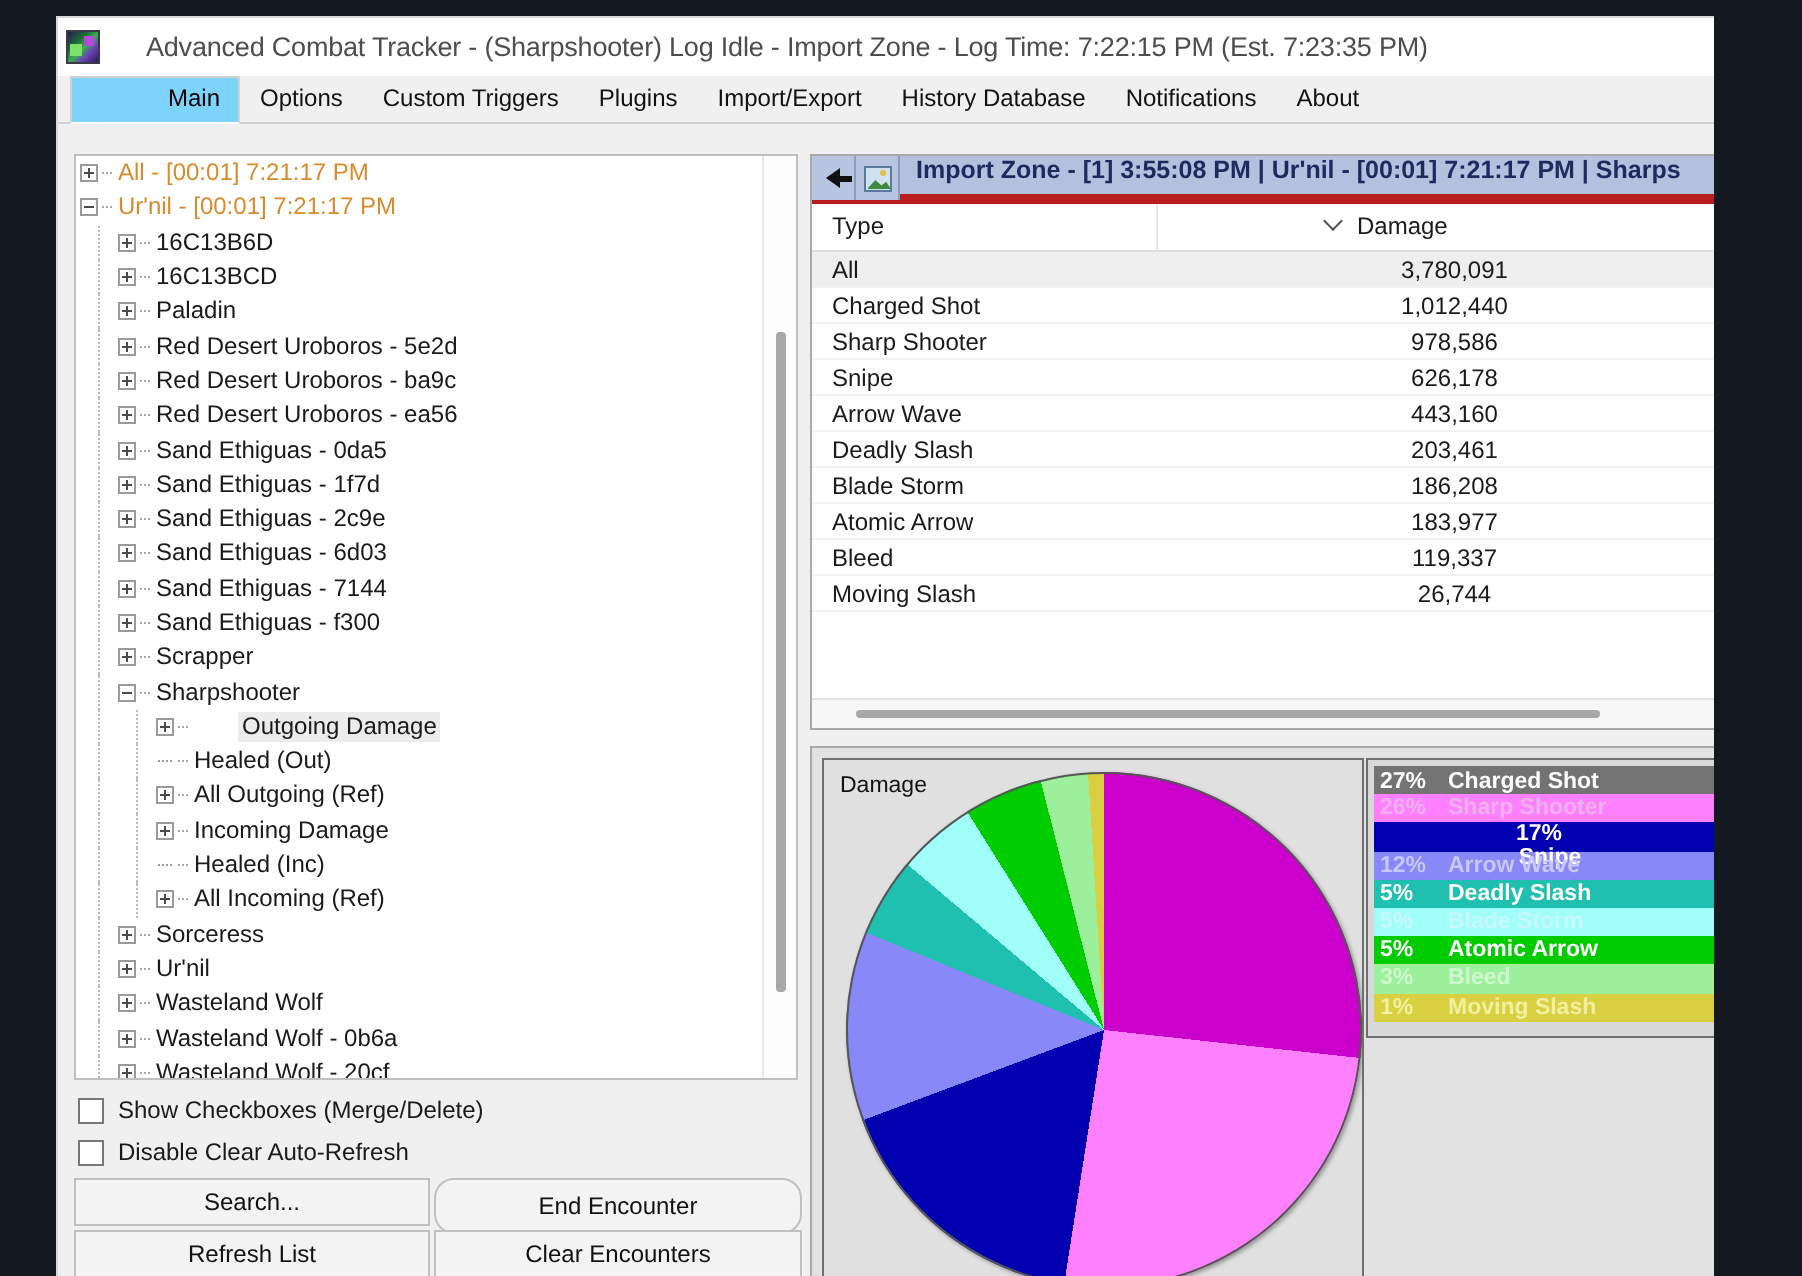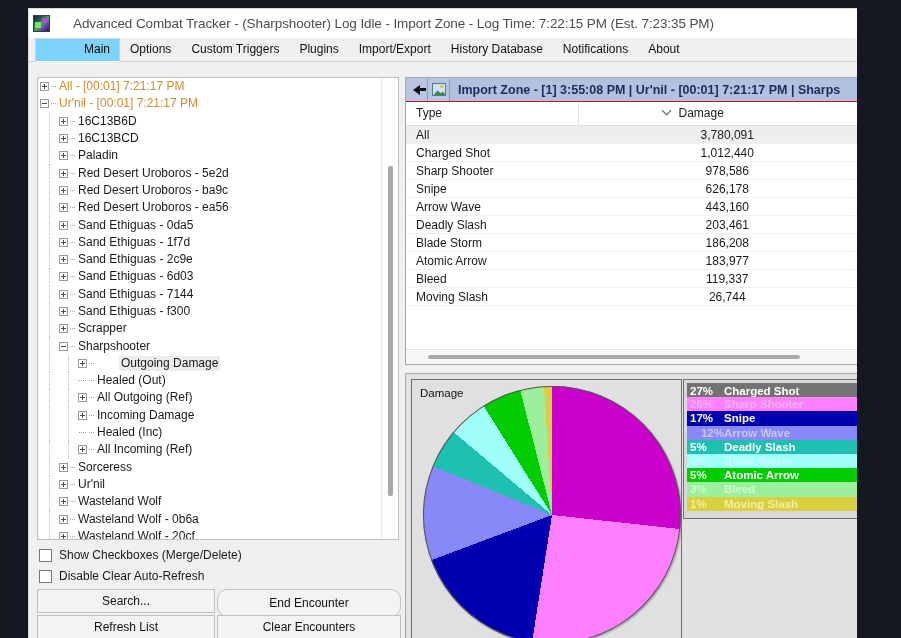--- a/index.html
+++ b/index.html
@@ -225,22 +225,22 @@
     left: 376px; top: 14px;
     width: 481px; height: 288px;
     background: #ffffff;
     border: 1px solid #a9a9a9;
     overflow: hidden;
   }
   #zone-header {
     height: 24px;
     background: #b3c1de;
     display: flex;
-    align-items: center;
-    border-bottom: 1px solid #b91c1c;
+    align-items: flex-start;
+    border-bottom: 5px solid #b91c1c;
   }
   .hdr-btn {
     width: 22px; height: 22px;
     flex: 0 0 auto;
     display: flex; align-items: center; justify-content: center;
     border-right: 1px solid #8e9cb8;
     background: #b8c5e0;
     cursor: default;
   }
   .back-arrow {
@@ -672,25 +672,25 @@
       </div>
       <div id="legend-box">
           <div class="legend-row" style="background: #737373; color: rgb(255, 255, 255); align-items: flex-end;">
             <span class="pct">27%</span>
             <span>Charged Shot</span>
           </div>
           <div class="legend-row" style="background: rgb(255, 128, 255); color: rgb(240, 176, 240);">
             <span class="pct">26%</span>
             <span>Sharp Shooter</span>
           </div>
-          <div class="legend-row" style="background: rgb(0, 0, 176); color: rgb(255, 255, 255);">
+          <div class="legend-row" style="background: rgb(0, 0, 176); color: rgb(255, 255, 255); flex-direction: column;">
             <span class="pct">17%</span>
             <span>Snipe</span>
           </div>
-          <div class="legend-row" style="background: rgb(136, 136, 248); color: rgb(200, 200, 255); text-align: right;">
+          <div class="legend-row" style="background: rgb(136, 136, 248); color: rgb(200, 200, 255);">
             <span class="pct">12%</span>
             <span>Arrow Wave</span>
           </div>
           <div class="legend-row" style="background: rgb(32, 192, 176); color: rgb(255, 255, 255);">
             <span class="pct">5%</span>
             <span>Deadly Slash</span>
           </div>
           <div class="legend-row" style="background: rgb(160, 255, 248); color: rgb(200, 248, 255);">
             <span class="pct">5%</span>
             <span>Blade Storm</span>

